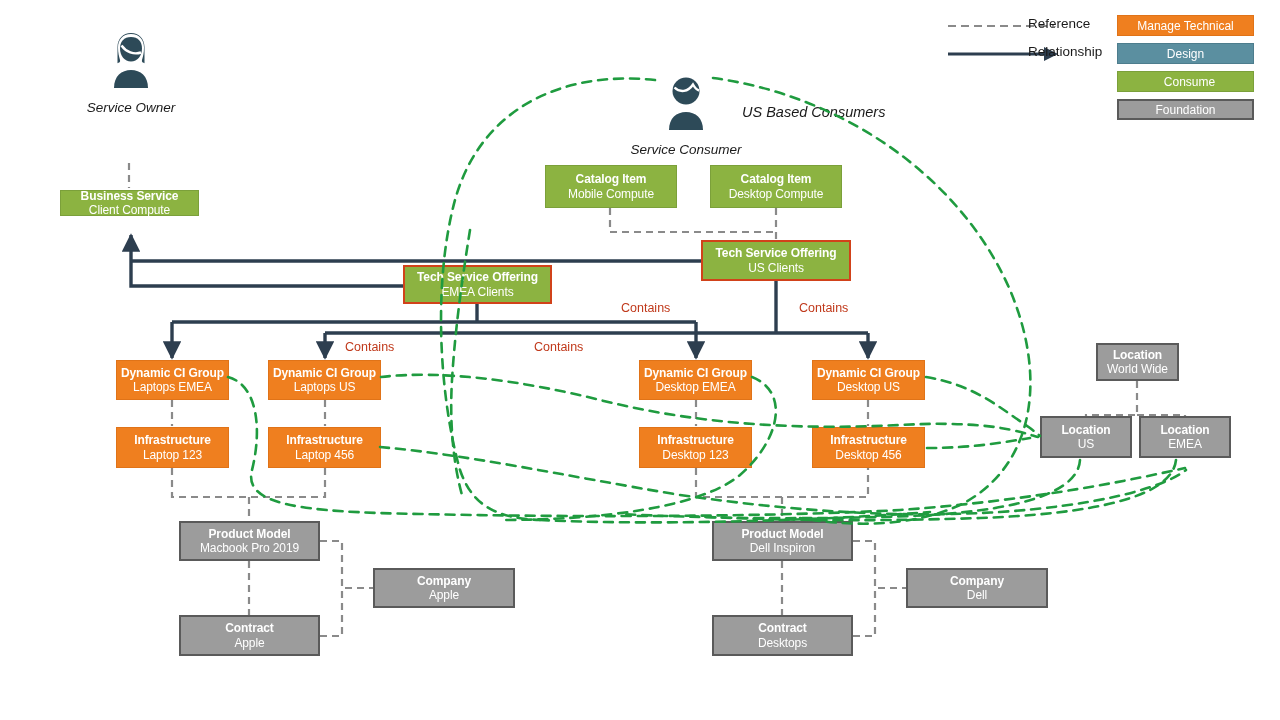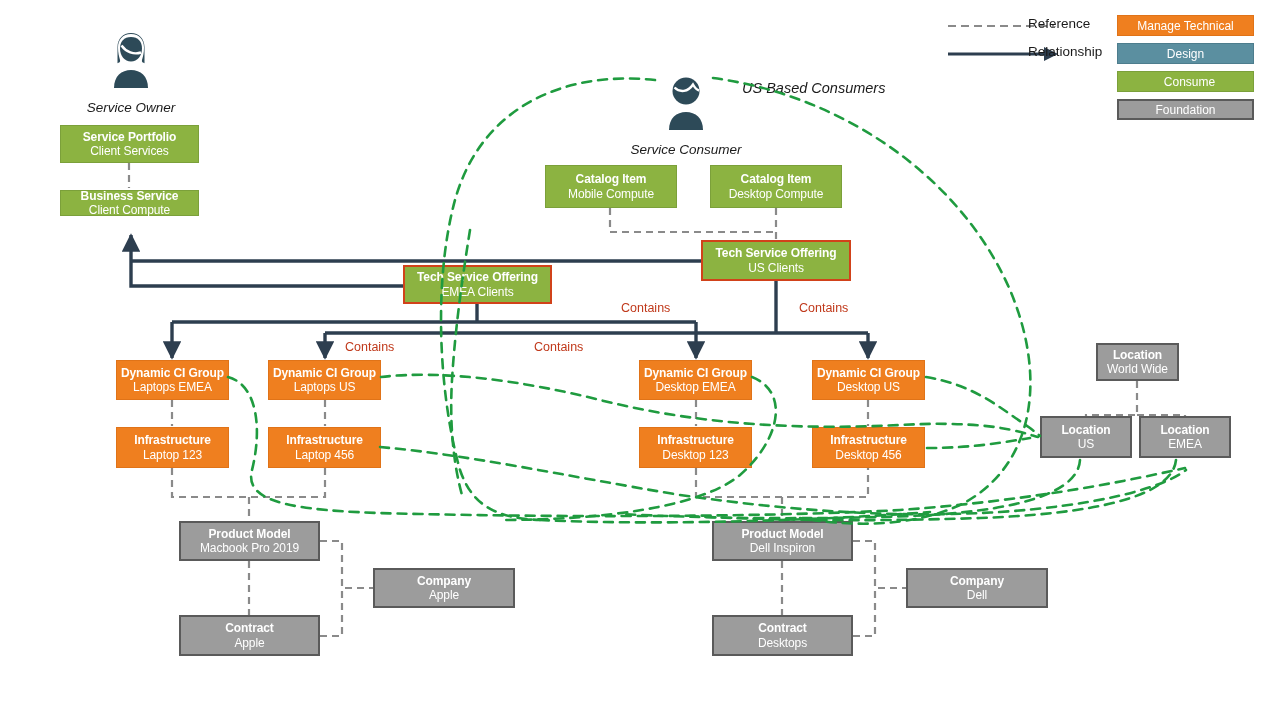--- a/index.html
+++ b/index.html
@@ -57,20 +57,21 @@
     text-align: center;
     z-index: 5;
     font-style: italic;
   }
   .zone-label {
     position: absolute;
     font-size: 14.5px;
     font-style: italic;
     color: #1a1a1a;
     z-index: 5;
+    margin-top: 24px;
   }
   .edge-label {
     position: absolute;
     font-size: 12.5px;
     color: #c0391b;
     z-index: 6;
     white-space: nowrap;
   }
   .person {
     position: absolute;
@@ -223,24 +224,20 @@
       </g>
       <path d="M13.5 15.5 C19 21 27 20 32 12.5 C34 16 36 18 38 18.5" stroke="#ffffff" stroke-width="2.4" fill="none"></path>
     </svg>
   </div>
 
   <div class="role-label" style="left:61px; top:100px; width:140px;">Service Owner</div>
   <div class="role-label" style="left:616px; top:142px; width:140px;">Service Consumer</div>
 
   <div class="zone-label" style="left:742px; top:80px;">US Based Consumers</div>
 
-  <div class="node n-consume" style="left:60px; top:125px; width:139px; height:38px;">
-    <span class="t1">Service Portfolio</span>
-    <span class="t2">Client Services</span>
-  </div>
 
   <div class="node n-consume" style="left:60px; top:190px; width:139px; height:26px;">
     <span class="t1">Business Service</span>
     <span class="t2">Client Compute</span>
   </div>
 
   <div class="node n-consume" style="left:545px; top:165px; width:132px; height:43px;">
     <span class="t1">Catalog Item</span>
     <span class="t2">Mobile Compute</span>
   </div>

